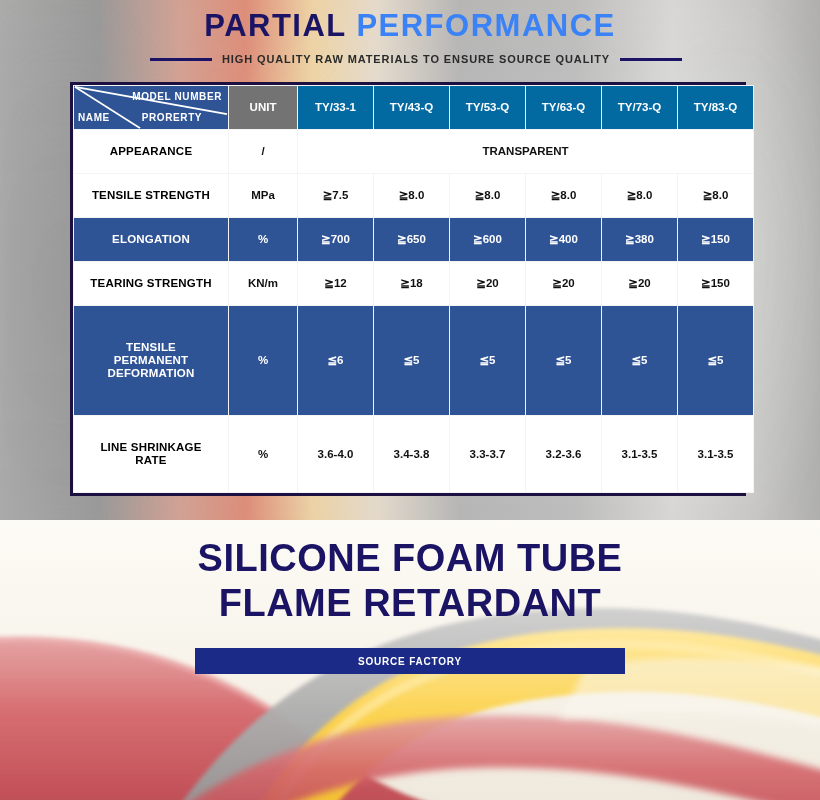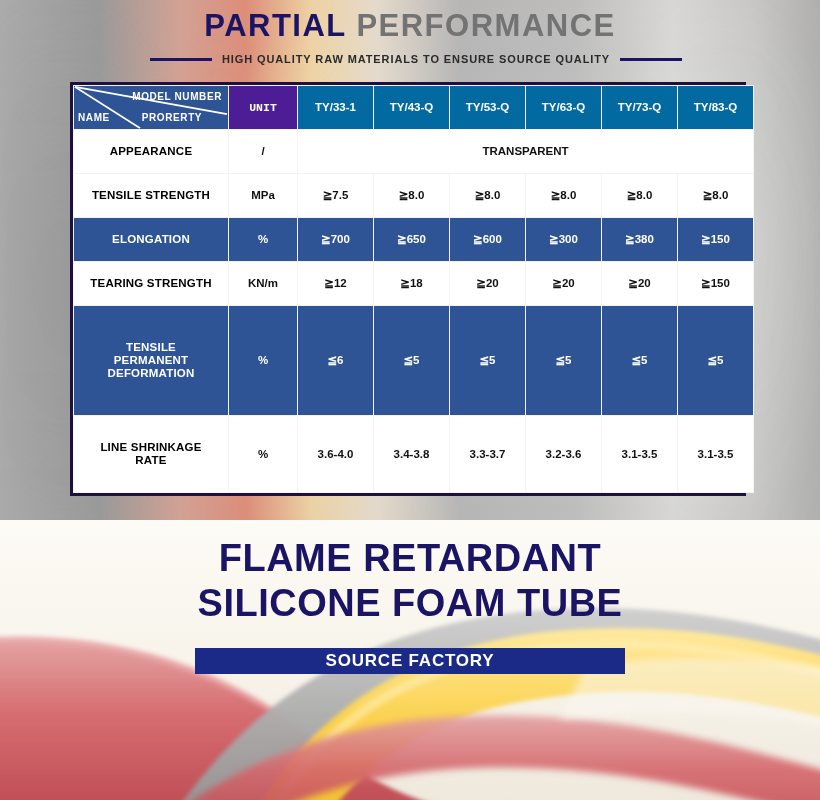--- a/index.html
+++ b/index.html
@@ -50,21 +50,21 @@
     filter:blur(6px);
   }
 
   
   #title-block {
     position:absolute; left:0; top:8px; width:820px;
     text-align:center; z-index:3;
   }
   .title-line { font-size:31px; font-weight:bold; letter-spacing:1.5px; line-height:36px; }
   .t-navy { color:#1b1464; }
-  .t-red  { color:#737373; }
+  .t-red  { color:#3b82f6; }
 
   #subtitle-row {
     display:flex; align-items:center; justify-content:center;
     gap:10px; margin-top:9px;margin-left:12px;
   }
   .rule { width:62px; height:3px; background:#1b1464; }
   #subtitle-text {
     font-size:11px; font-weight:bold; color:#2a2a2a;
     letter-spacing:.9px; white-space:nowrap;
   }
@@ -109,21 +109,21 @@
   #corner-svg { position:absolute; inset:0; width:100%; height:100%; }
   .corner-lbl {
     position:absolute; color:#ffffff; font-size:10px;
     font-weight:bold; letter-spacing:.6px; white-space:nowrap;
   }
   #corner-model { right:6px; top:4px; }
   #corner-property { left:44%; bottom:5px; }
   #corner-name { left:4px; bottom:5px; }
 
   td.model-head { background:#0369a1; color:#fff; font-size:12px; }
-  td.unit-head  { background:#4c1d95; color:#fff; font-size:12.5px;font-family:Liberation Mono, monospace; }
+  td.unit-head  { background:#737373; color:#fff; font-size:12.5px; }
   td.appearance-val { background:#ffffff; color:#111; font-weight:normal; font-size:12.5px;margin-top:32px; }
 
   
   #bottom-section {
     position:absolute; left:0; top:520px; width:820px; height:280px;
     overflow:hidden; background:#fbf8f2;
   }
   #bottom-photo {
     position:absolute; left:0; top:0; width:820px; height:280px;
   }
@@ -133,21 +133,21 @@
   }
   .bh-line {
     font-size:38px; font-weight:bold; color:#1b1464;
     line-height:45px; letter-spacing:.5px;
   }
   #badge {
     position:absolute; left:195px; top:648px; width:430px; height:26px;
     background:#1b2a86; z-index:5;
     display:flex; align-items:center; justify-content:center; gap:12px;
   }
-  .badge-txt { font-size:17px; font-weight:bold; letter-spacing:.8px; }
+  .badge-txt { font-size:10px; font-weight:bold; letter-spacing:.8px; }
   .badge-white { color:#ffffff; }
   .badge-red { color:#e8161d; }
 </style>
 </head>
 <body>
 
 <div id="top-section">
 
   <div id="top-photo-bg"></div>
 
@@ -208,21 +208,21 @@
             <td class="val-cell">≧8.0</td>
             <td class="val-cell">≧8.0</td>
             <td class="val-cell">≧8.0</td>
           </tr>
           <tr class="row-blue">
             <td class="name-cell">ELONGATION</td>
             <td class="unit-cell">%</td>
             <td class="val-cell">≧700</td>
             <td class="val-cell">≧650</td>
             <td class="val-cell">≧600</td>
-            <td class="val-cell">≧300</td>
+            <td class="val-cell">≧400</td>
             <td class="val-cell">≧380</td>
             <td class="val-cell">≧150</td>
           </tr>
           <tr class="row-white">
             <td class="name-cell">TEARING STRENGTH</td>
             <td class="unit-cell">KN/m</td>
             <td class="val-cell">≧12</td>
             <td class="val-cell">≧18</td>
             <td class="val-cell">≧20</td>
             <td class="val-cell">≧20</td>
@@ -306,20 +306,20 @@
 
     <g filter="url(#softer)">
       <path d="M 120,340 C 210,250 330,200 470,196 C 600,192 700,216 830,252 L 830,300
                C 700,266 598,244 474,248 C 340,252 232,300 180,352 Z" fill="url(#redTube)" opacity="0.9"></path>
     </g>
 
     <path d="M 560,200 C 660,186 760,192 830,208 L 830,150 C 752,136 660,134 586,146 Z" fill="#fbf8f1" opacity="0.55" filter="url(#softer)"></path>
   </svg>
 
   <div id="bottom-heading">
+    <div class="bh-line">SILICONE FOAM TUBE</div>
     <div class="bh-line">FLAME RETARDANT</div>
-    <div class="bh-line">SILICONE FOAM TUBE</div>
   </div>
 </div>
 
 <div id="badge">
   <span class="badge-txt badge-white">SOURCE FACTORY</span>
 </div>
 
 </body></html>

